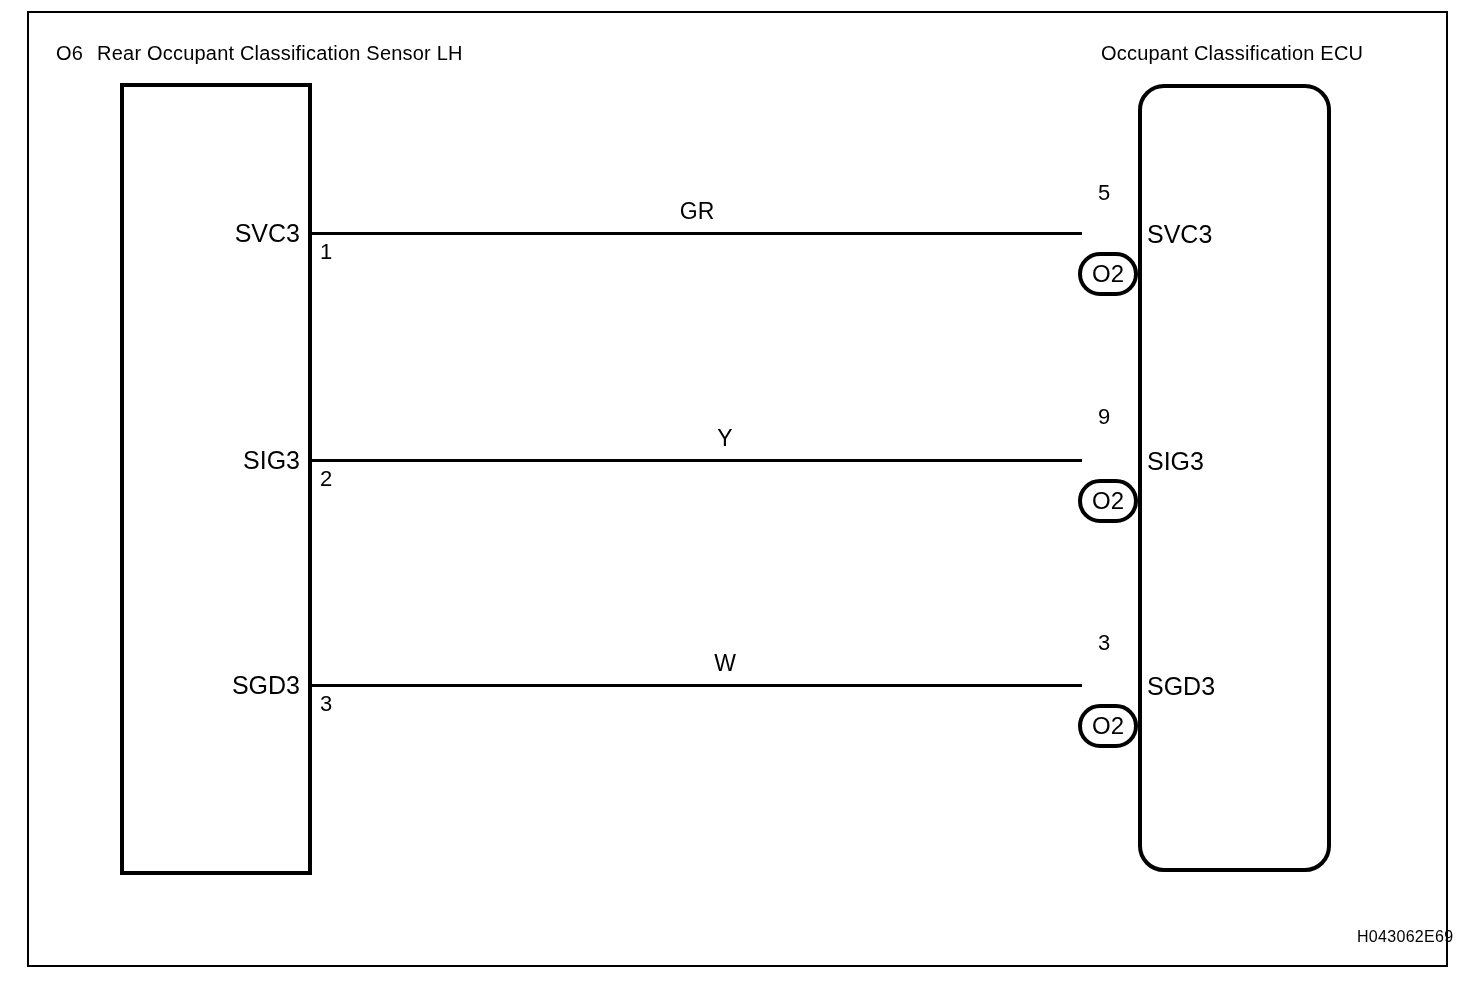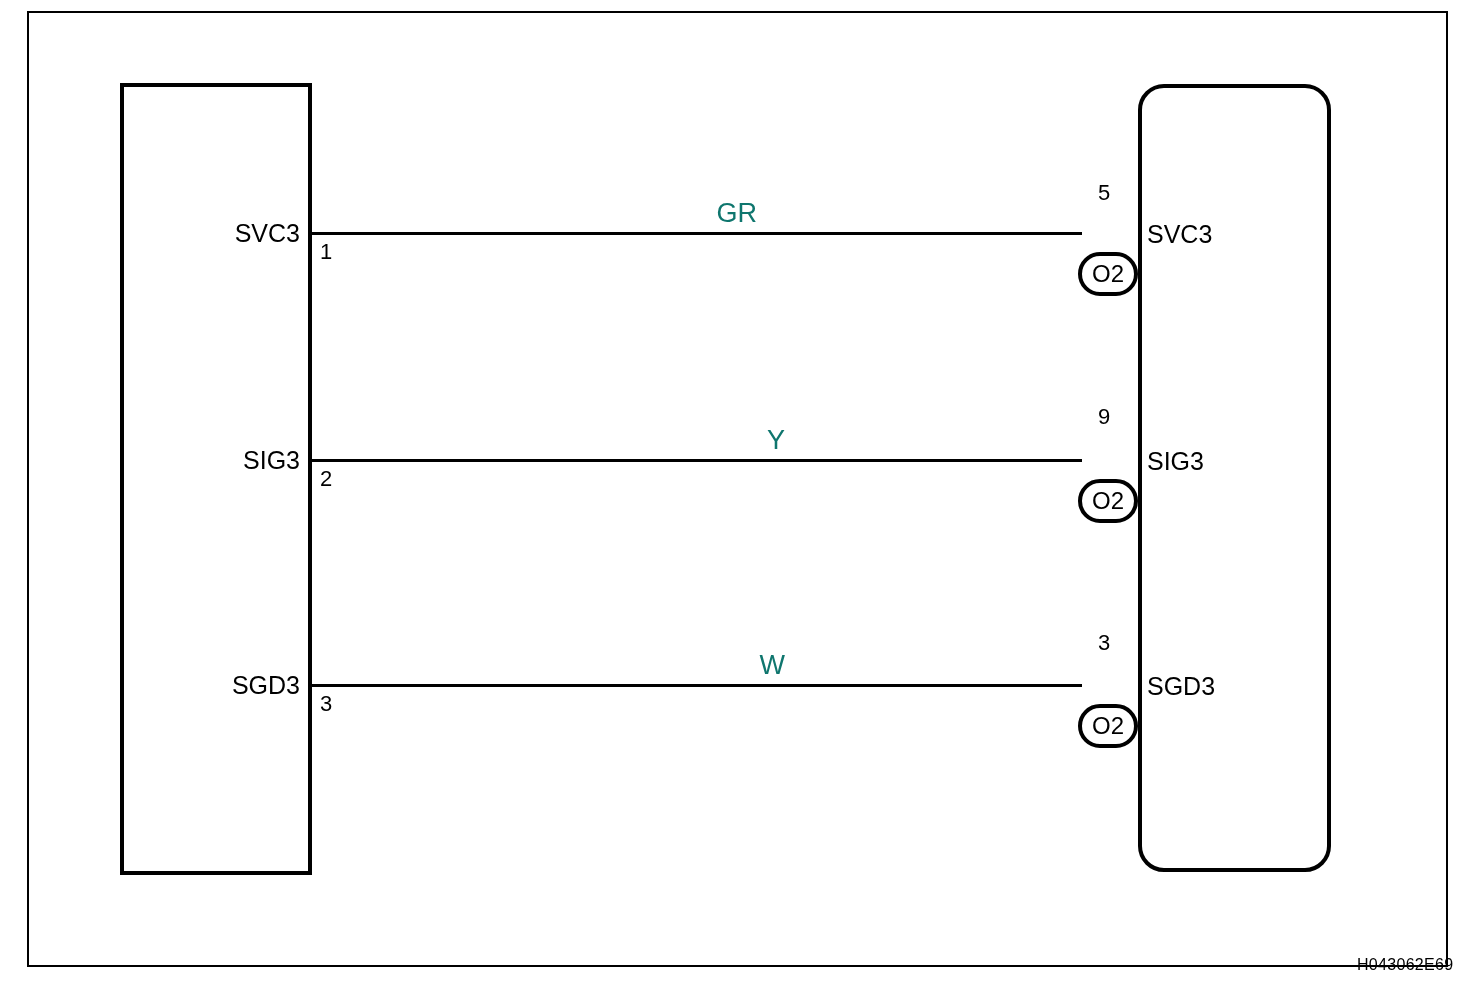--- a/index.html
+++ b/index.html
@@ -123,46 +123,51 @@
   .right-signal-label {
     position: absolute;
     font-size: 25px;
     color: #000000;
     white-space: nowrap;
     left: 1147px;
   }
   
   .wire-color-label {
     position: absolute;
-    font-size: 27px;
-    color: #0f766e;
-    text-align: right;
+    font-size: 23px;
+    color: #000000;
+    text-align: center;
     width: 120px;
   }
   
   #reference-code {
     position: absolute;
     left: 1357px;
     top: 928px;
     font-size: 16px;
     font-family: "Liberation Sans", sans-serif;
     color: #000000;
     letter-spacing: 0.3px;
     white-space: nowrap;
-    margin-top: 28px;
   }
 </style>
 </head>
 <body>
 
 <div id="canvas">
 
   <div id="outer-frame"></div>
 
-
+  <div id="left-title" class="component-title">
+    <span class="code">O6</span><span>Rear Occupant Classification Sensor LH</span>
+  </div>
+
+  <div id="right-title" class="component-title">
+    <span>Occupant Classification ECU</span>
+  </div>
 
   <div id="left-connector-box"></div>
   <div id="right-connector-box"></div>
 
   <div class="wire" style="top:232px;"></div>
   <div class="left-signal-label" style="top:219px;">SVC3</div>
   <div class="left-pin-number" style="top:239px;">1</div>
   <div class="wire-color-label" style="left:637px; top:198px;">GR</div>
   <div class="right-pin-number" style="top:180px;">5</div>
   <div class="terminal-oval" style="top:211px;">

